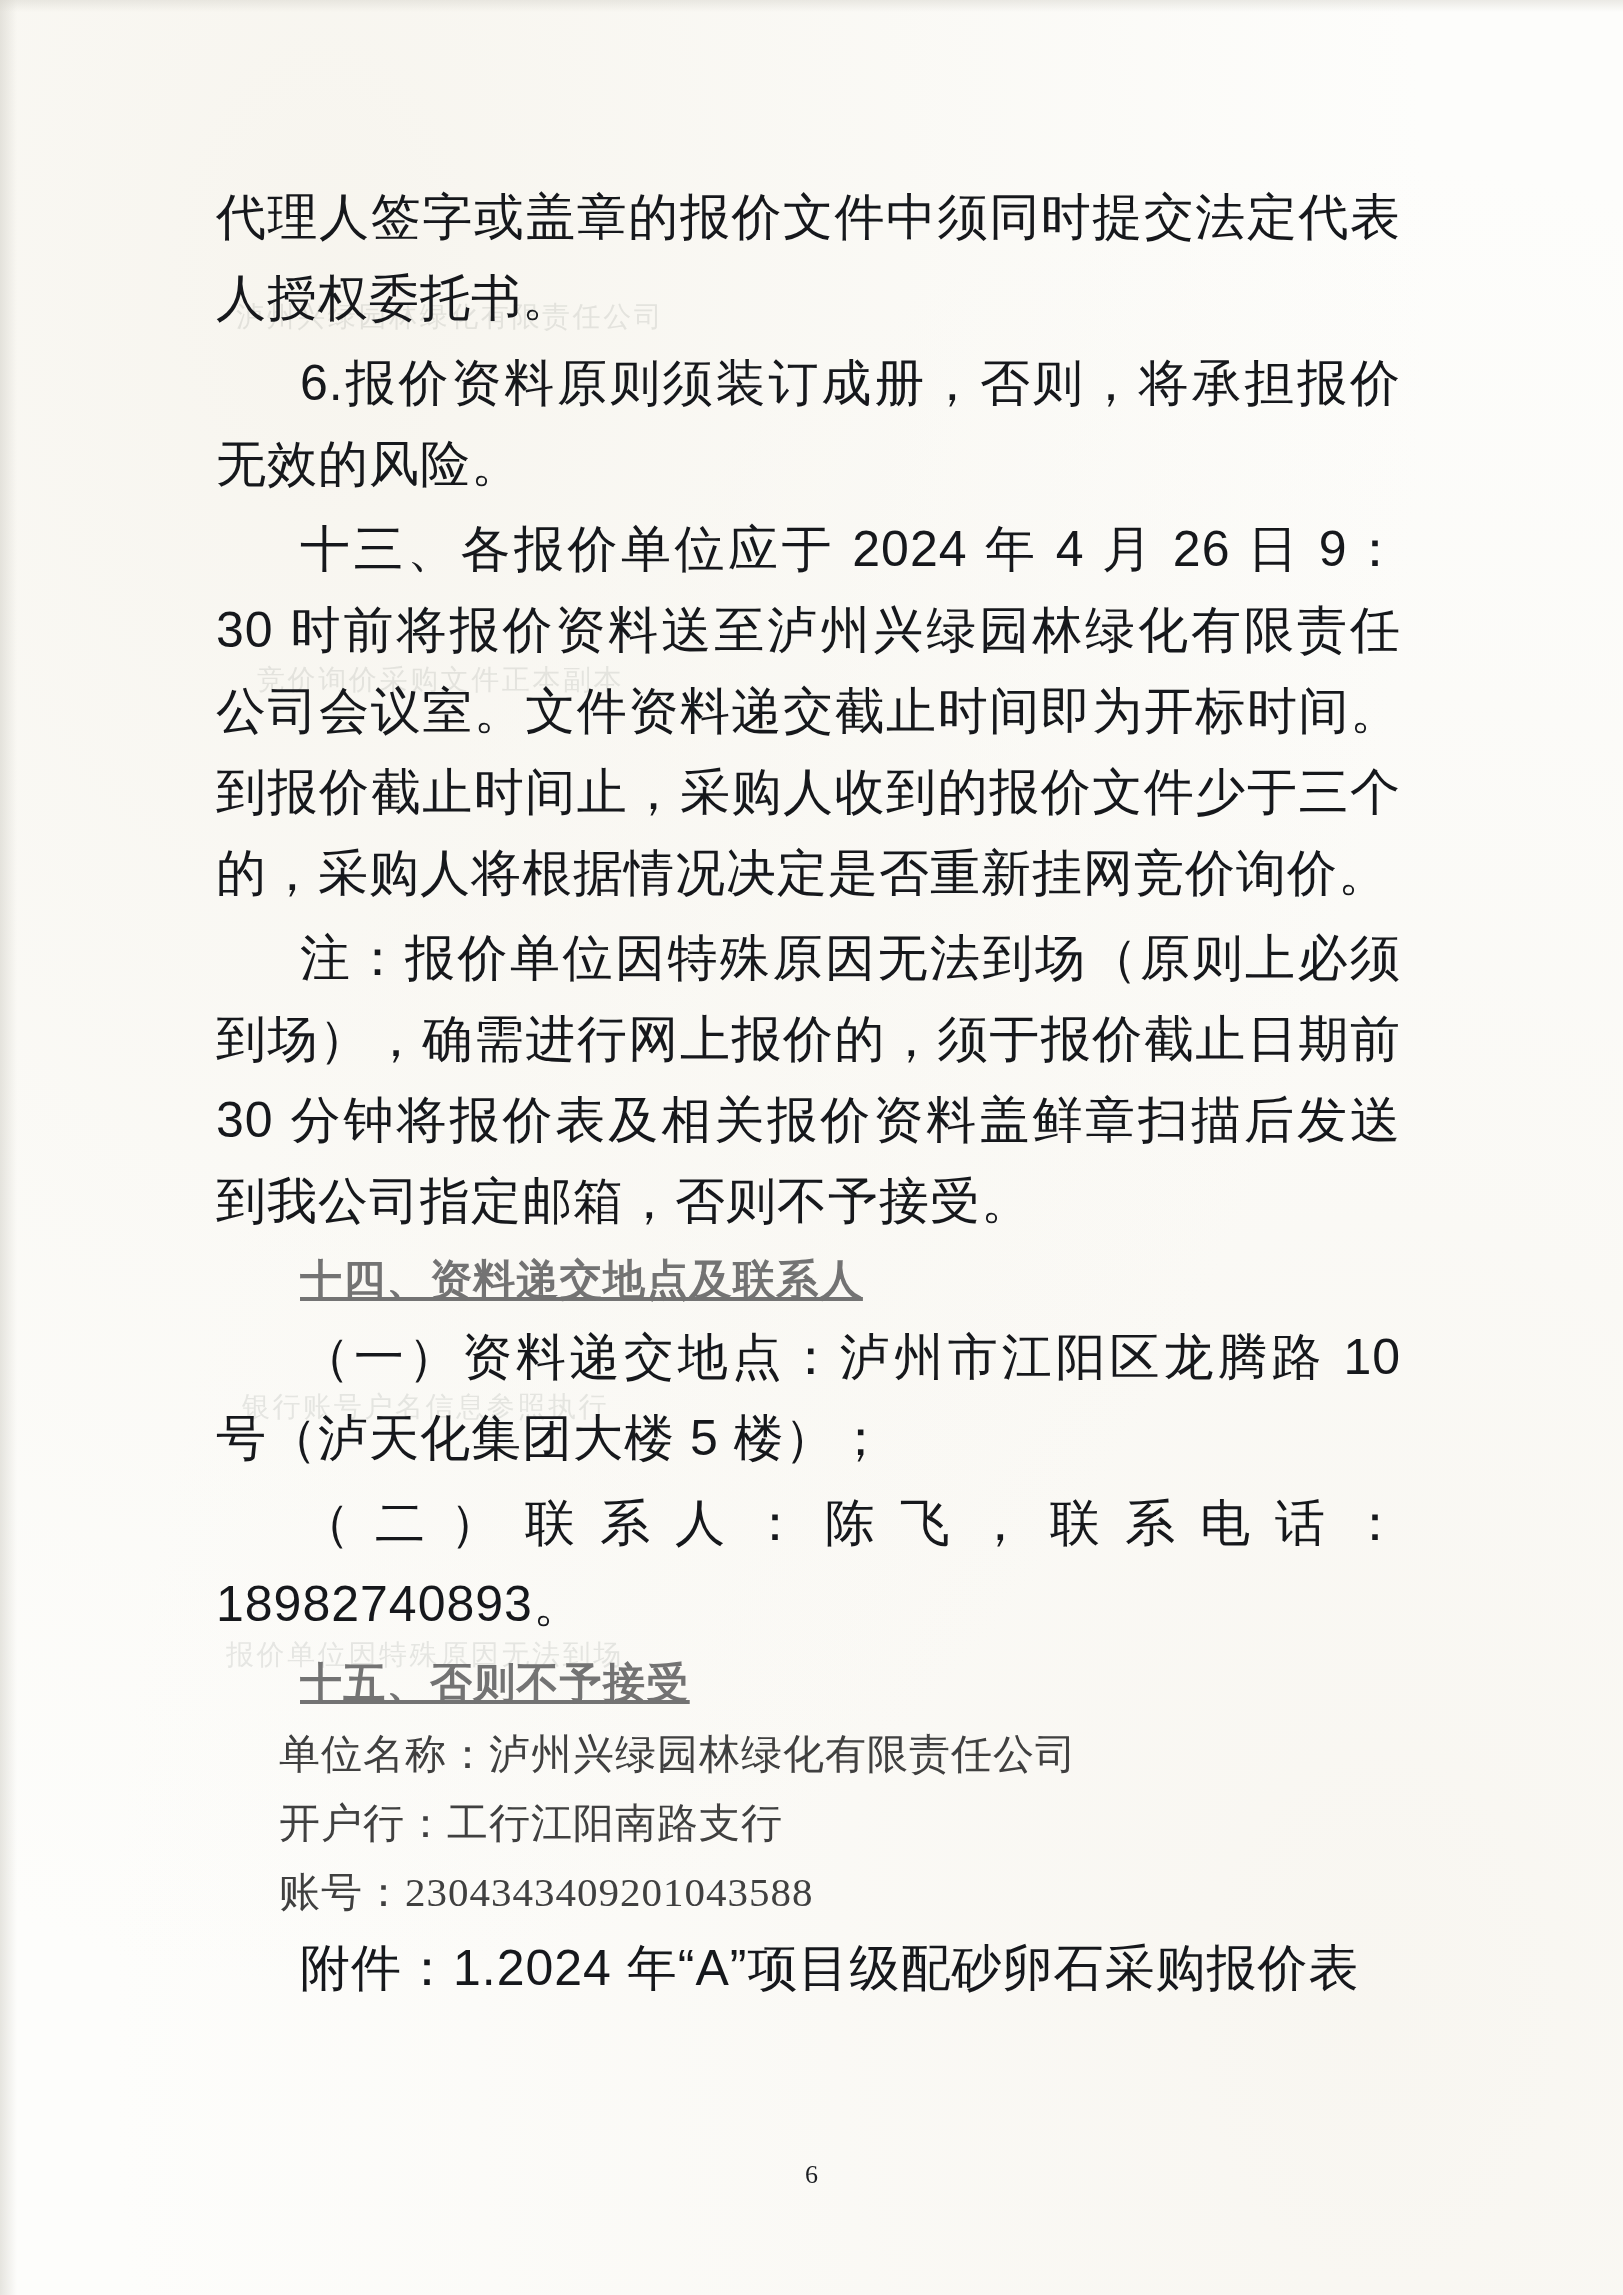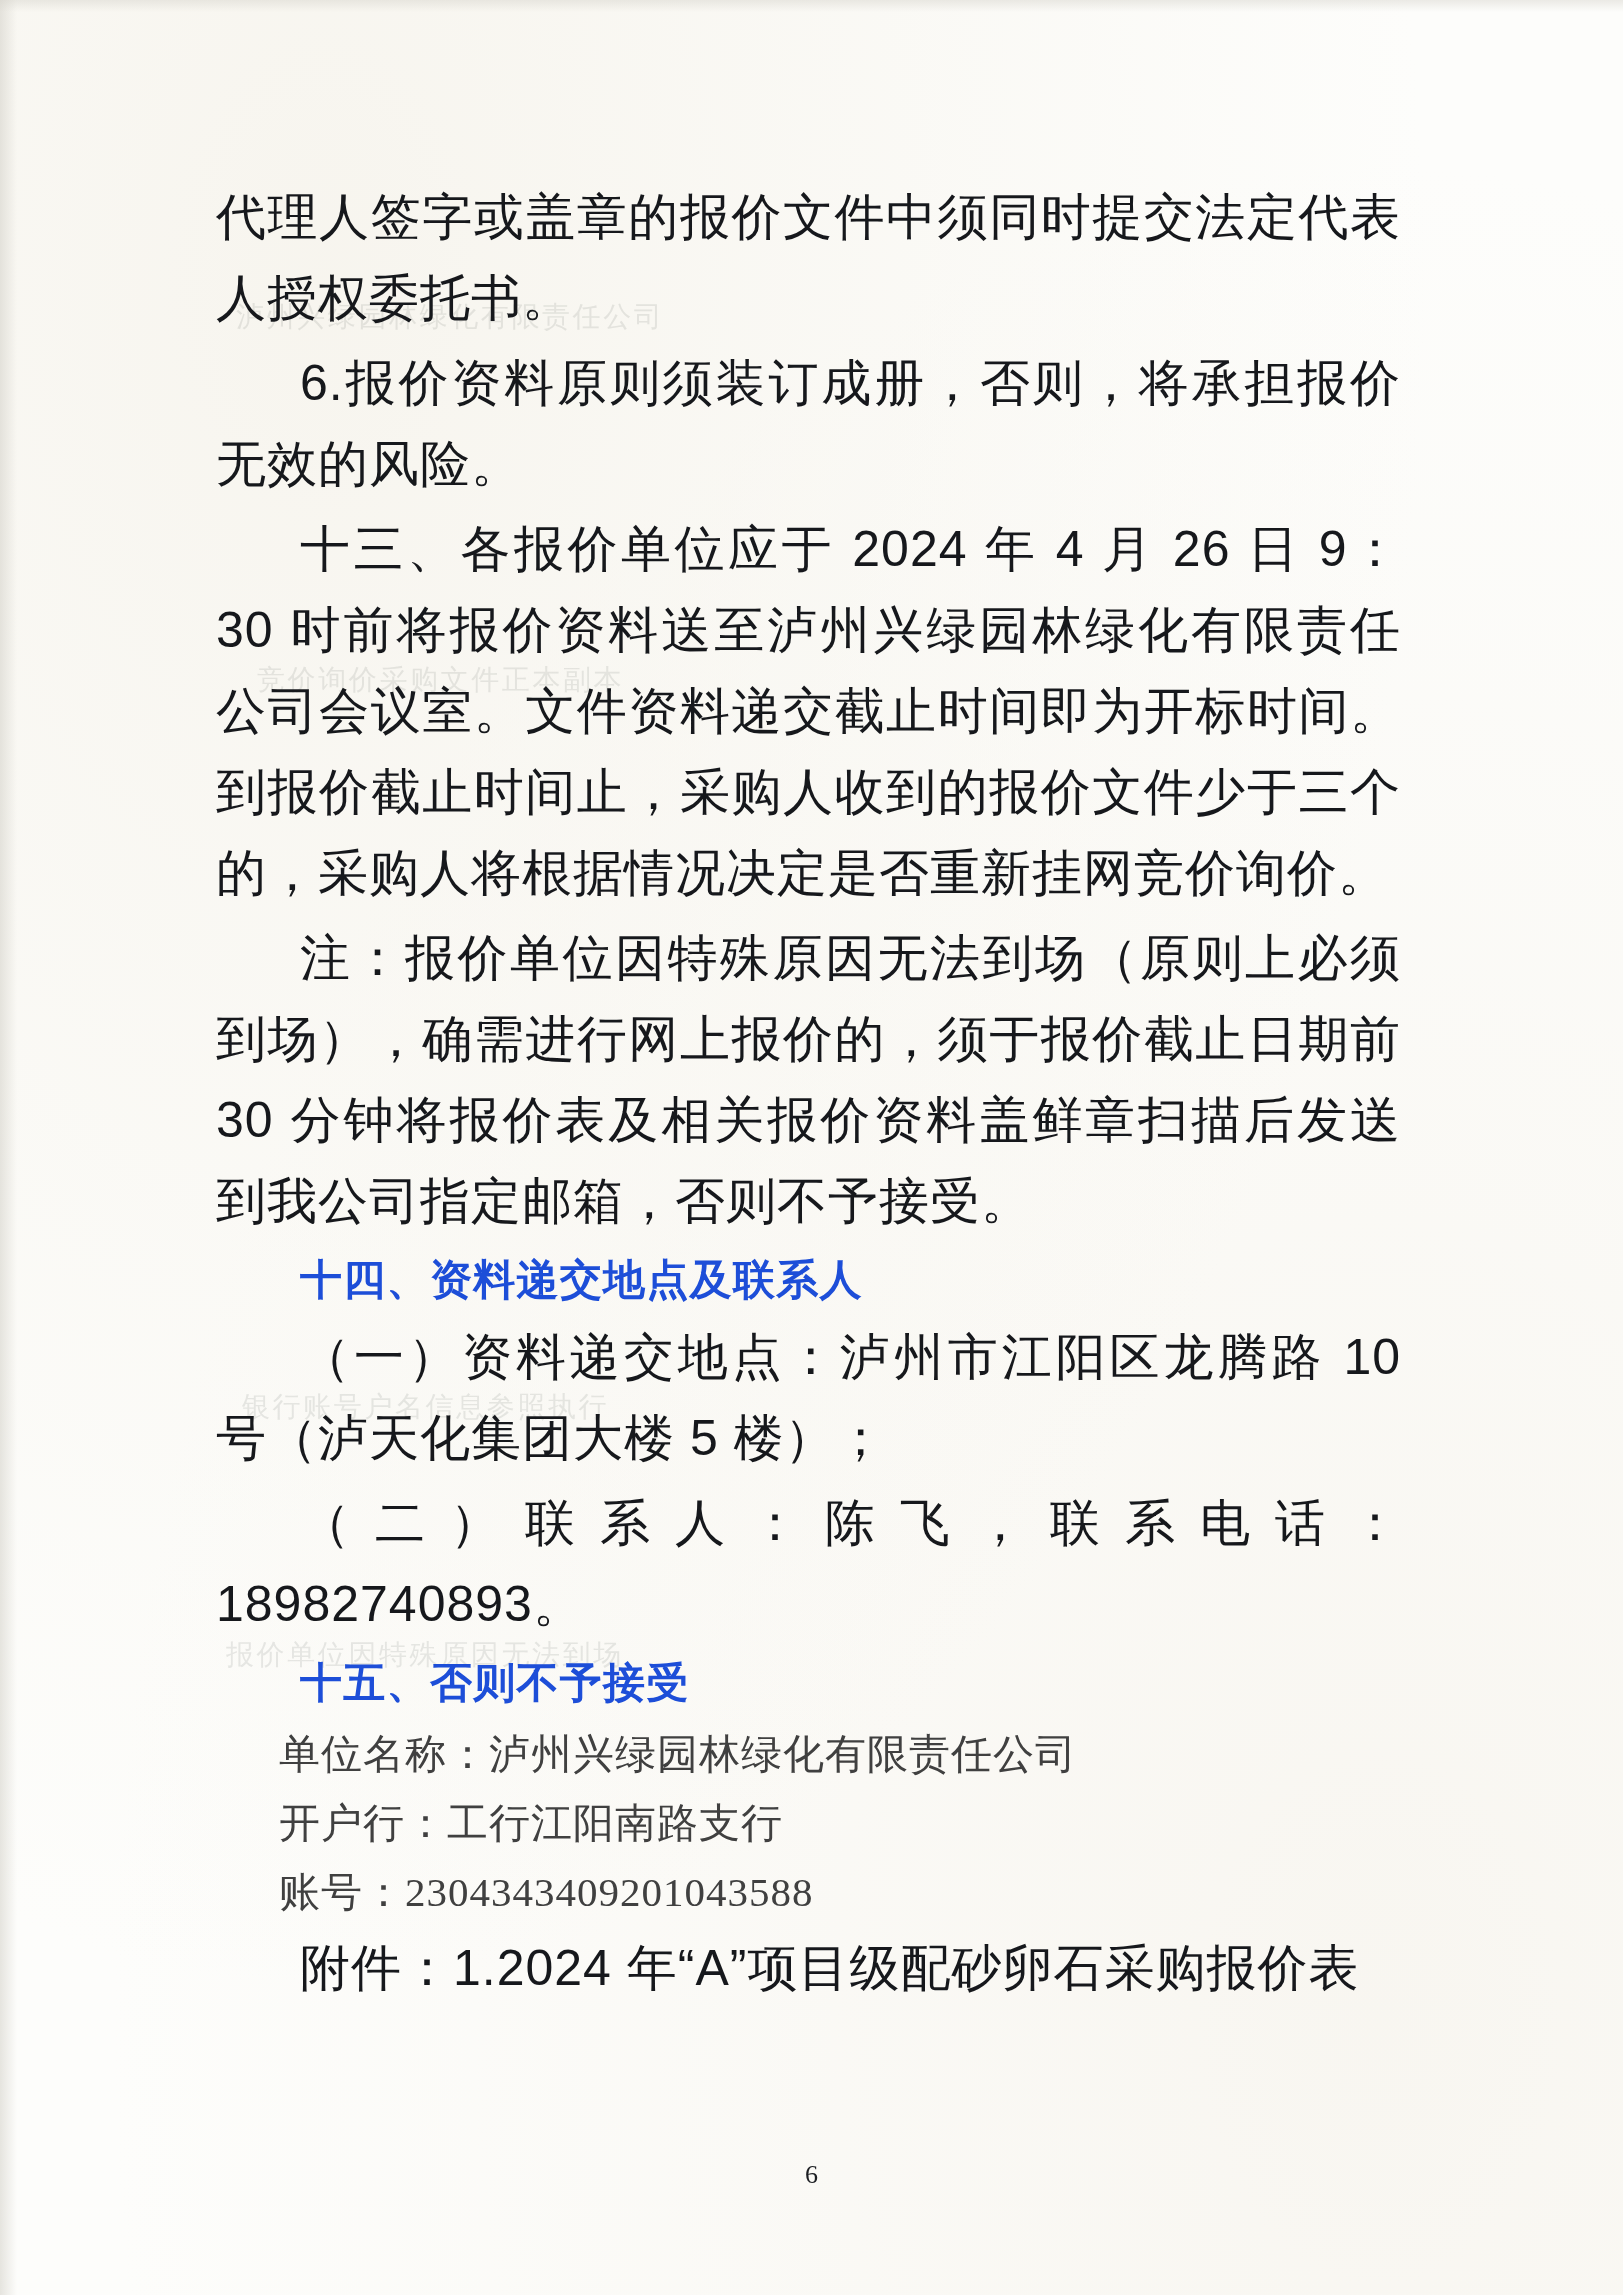--- a/index.html
+++ b/index.html
@@ -41,26 +41,27 @@
     text-align: justify;
     margin: 0 0 3.9px 0;
     font-family: Liberation Sans, sans-serif;
   }
   .indent {
     text-indent: 84px;
   }
   .heading {
     font-size: 42px;
     line-height: 1.62;
-    color: #1d4ed8;
+    color: #737373;
     font-weight: bold;
     letter-spacing: 1.3px;
     text-indent: 84px;
     margin: 0 0 3.9px 0;
     font-family: "Liberation Sans", "DejaVu Sans", sans-serif;
+    text-decoration: underline;
   }
   .sub {
     font-size: 41px;
     line-height: 1.62;
     color: #404040;
     letter-spacing: 1px;
     text-indent: 63px;
     margin: 0 0 2.6px 0;
   }
   .page-number {

